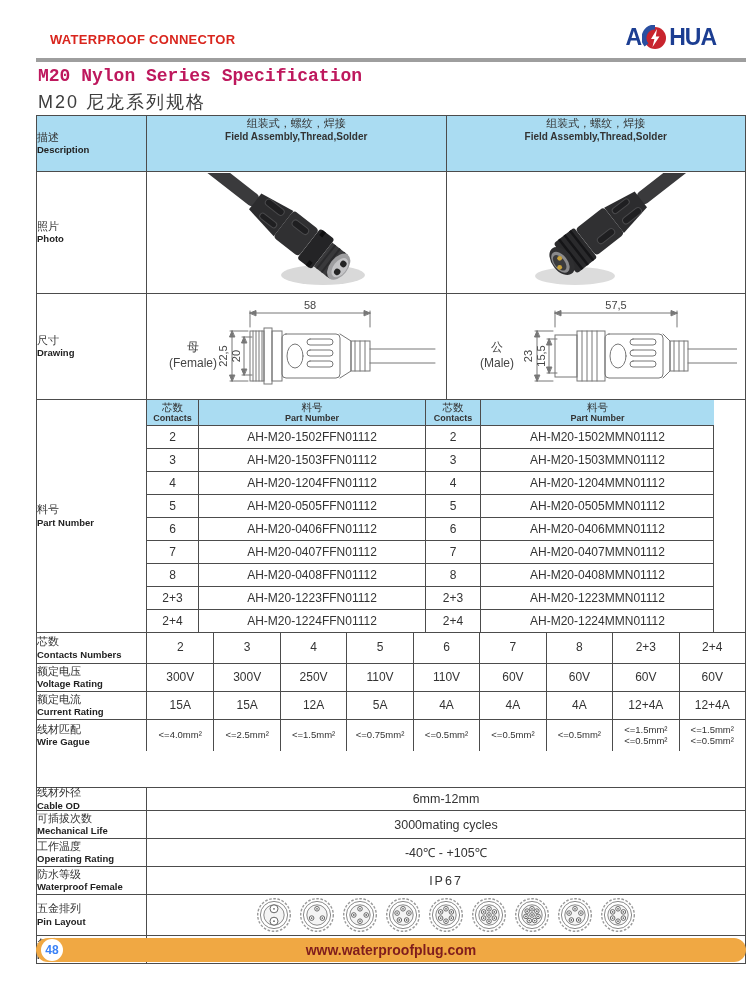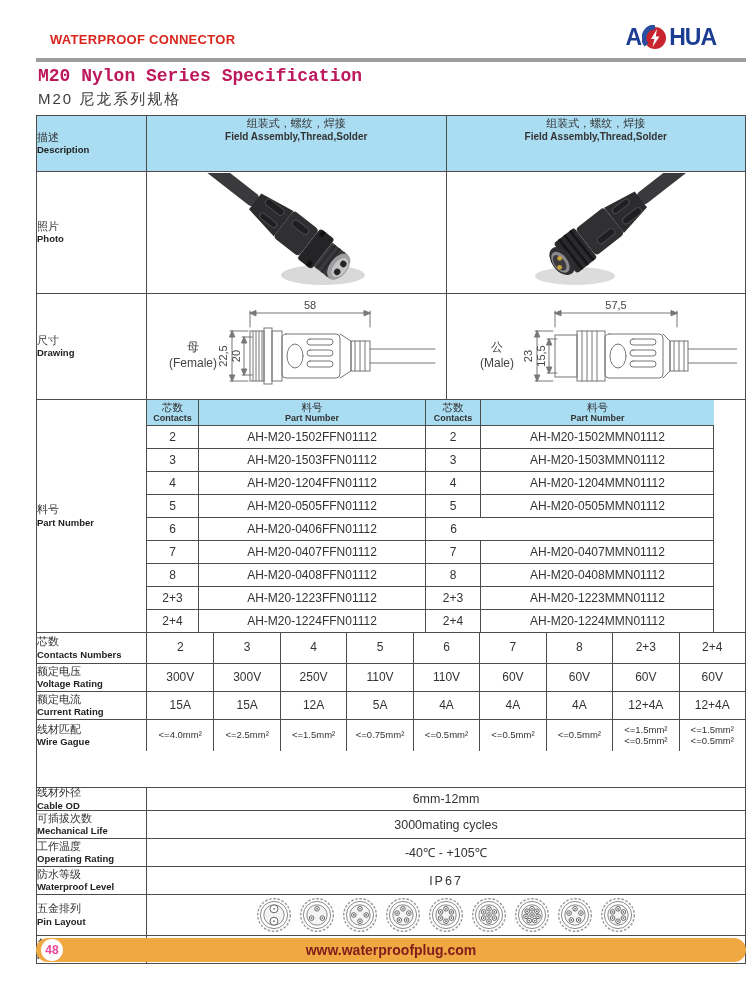--- a/index.html
+++ b/index.html
@@ -5,21 +5,21 @@
   * { margin:0; padding:0; box-sizing:border-box; }
   html,body { width:750px; height:1000px; background:#fff; font-family:"Liberation Sans", sans-serif; color:#333; overflow:hidden; }
   .page { position:relative; width:750px; height:1000px; background:#fff; }
 
   
   .tagline { position:absolute; left:50px; top:32px; font-size:13px; font-weight:bold; color:#d9251d; letter-spacing:.3px; }
   .logo { position:absolute; right:34px; top:24px; display:flex; align-items:center; font-weight:bold; font-size:23px; color:#1c3e92; letter-spacing:-1px; }
   .logo svg { margin:0 1px; display:block; }
   .rule { position:absolute; left:36px; top:58px; width:710px; height:4px; background:#9e9e9e; }
   .title-en { position:absolute; left:38px; top:66px; font-family:"Liberation Mono","DejaVu Sans Mono",monospace; font-size:18px; font-weight:bold; color:#be185d; }
-  .title-cn { position:absolute; left:38px; top:90px; font-size:15px; color:#3d3d3d; letter-spacing:2px; }
+  .title-cn { position:absolute; left:38px; top:90px; font-size:18px; color:#3d3d3d; letter-spacing:2px; }
 
   
   .spec-table { position:absolute; left:36px; top:115px; width:710px; border:1.5px solid #4c4c4c; background:#fff; }
   .row { display:flex; width:100%; }
   .row + .row { border-top:1px solid #4c4c4c; }
   .label-cell { width:110px; min-width:110px; border-right:1px solid #4c4c4c; display:flex; flex-direction:column; justify-content:center; align-items:flex-start; text-align:center; line-height:1.25; }
   .label-cn { font-size:11px; color:#333; }
   .label-en { font-size:9.5px; font-weight:bold; color:#222; }
   .content { flex:1; display:flex; position:relative; }
   .half { flex:1; display:flex; flex-direction:column; align-items:center; text-align:center; line-height:1.3; }
@@ -50,21 +50,21 @@
   .vals9 > div + div { border-left:1px solid #4c4c4c; }
   .vals9.small > div { font-size:9.5px; }
   .h-s1 { height:31px; } .h-s2 { height:28px; } .h-s3 { height:28px; } .h-s4 { height:32px; }
   .h-f1 { height:23px;margin-top:36px; } .h-f2 { height:28px; } .h-f3 { height:28px; } .h-f4 { height:28px; }
   .h-pin { height:41px; } .h-note { height:28px;gap:28px; }
   .span-cell { flex:1; display:flex; justify-content:center; align-items:center; font-size:12.5px; }
   .pin-strip { flex:1; display:flex; justify-content:center; align-items:center; gap:7px; }
 
   
   .footer-bar { position:absolute; left:36px; top:938px; width:710px; height:24px; background:#f0a843; border-radius:13px; display:flex; align-items:center; }
-  .page-circle { position:absolute; left:5px; top:1px; width:22px; height:22px; background:#fff; border-radius:50%; display:flex; justify-content:center; align-items:center; font-size:12px; font-weight:bold; color:#ec4899; }
+  .page-circle { position:absolute; left:5px; top:1px; width:22px; height:22px; background:#fff; border-radius:50%; display:flex; justify-content:center; align-items:center; font-size:12px; font-weight:bold; color:#3b82f6; }
   .footer-url { width:100%; text-align:center; font-size:14px; font-weight:bold; color:#7f1d1d; }
 
   svg { display:block; }
   .photo-box, .draw-box { flex:1; display:flex; justify-content:center; align-items:center; }
 </style>
 </head>
 <body>
 
 <div class="page">
 
@@ -297,20 +297,21 @@
               <div class="pn-grid pn-row">
                 <div>5</div>
                 <div>AH-M20-0505FFN01112</div>
                 <div>5</div>
                 <div>AH-M20-0505MMN01112</div>
               </div>
               <div class="pn-grid pn-row">
                 <div>6</div>
                 <div>AH-M20-0406FFN01112</div>
                 <div>6</div>
+                <div>AH-M20-0406MMN01112</div>
               </div>
               <div class="pn-grid pn-row">
                 <div>7</div>
                 <div>AH-M20-0407FFN01112</div>
                 <div>7</div>
                 <div>AH-M20-0407MMN01112</div>
               </div>
               <div class="pn-grid pn-row">
                 <div>8</div>
                 <div>AH-M20-0408FFN01112</div>
@@ -436,21 +437,21 @@
         <span class="label-cn">工作温度</span>
         <span class="label-en">Operating Rating</span>
       </div>
       <div class="content">
           <div class="span-cell">-40℃ - +105℃</div>
         </div>
     </div>
     <div class="row h-f4">
       <div class="label-cell">
         <span class="label-cn">防水等级</span>
-        <span class="label-en">Waterproof Level</span>
+        <span class="label-en">Waterproof Female</span>
       </div>
       <div class="content">
           <div class="span-cell" style="letter-spacing:2px;">IP67</div>
         </div>
     </div>
 
     <div class="row h-pin">
       <div class="label-cell">
         <span class="label-cn">五金排列</span>
         <span class="label-en">Pin Layout</span>

